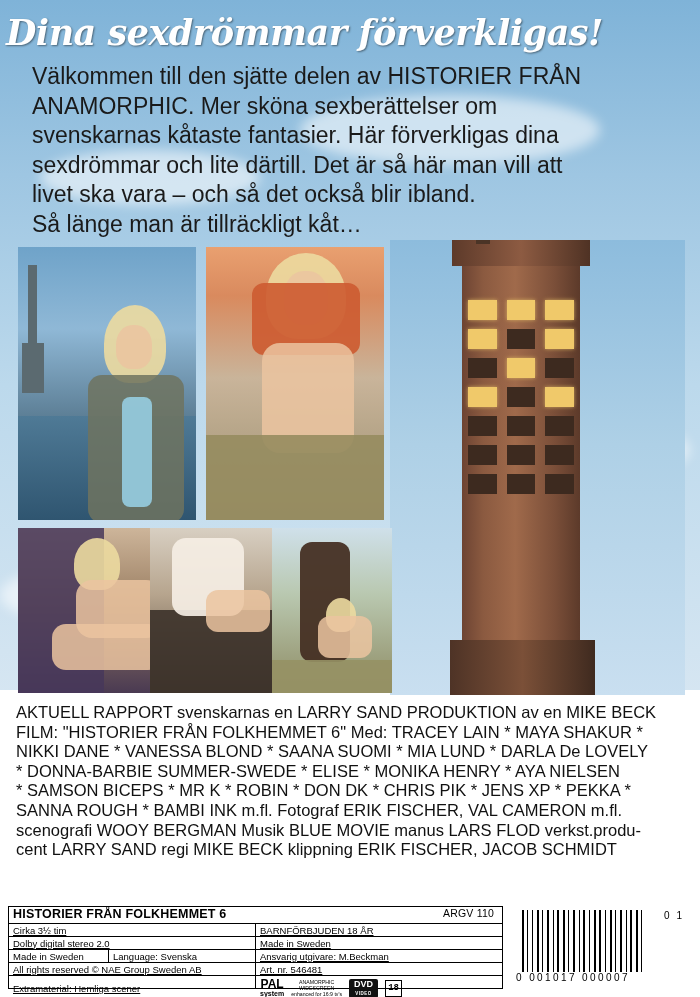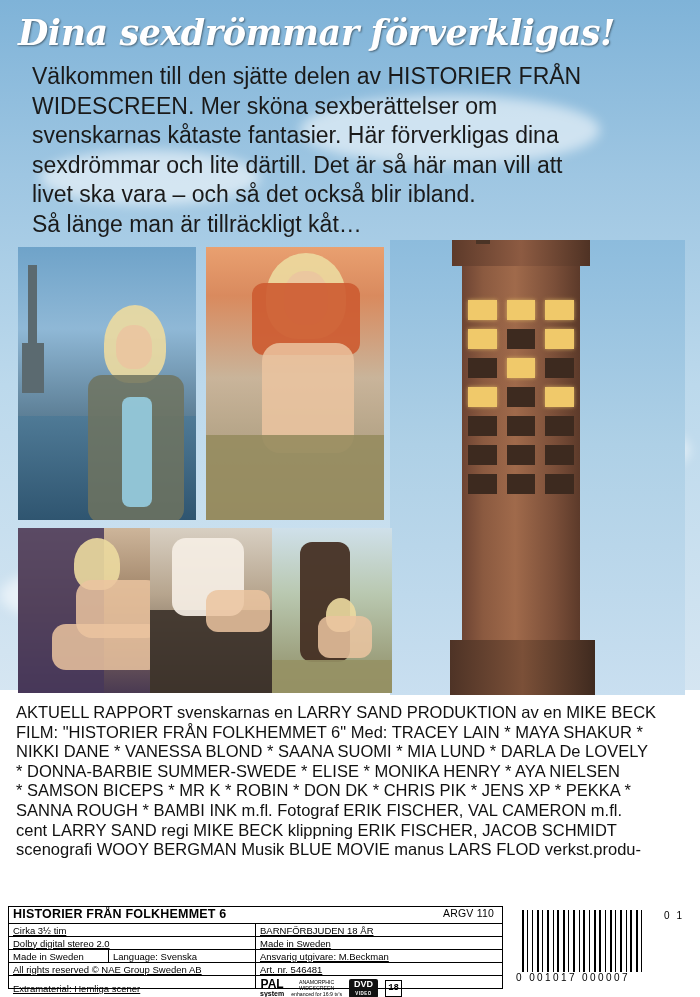--- a/index.html
+++ b/index.html
@@ -21,21 +21,21 @@
     background: linear-gradient(#7fb3d8 0%, #9ec6e2 25%, #bcd9ec 55%, #d6e6f2 100%);
   }
   .bg-lower {
     position: absolute; left: 0; top: 690px; width: 700px; height: 307px;
     background: #ffffff;
   }
 
   
   .headline {
     position: absolute;
-    left: 18px; top: 12px;
+    left: 6px; top: 12px;
     width: 670px;
     font-family: "DejaVu Serif", serif;
     font-style: italic;
     font-weight: bold;
     font-size: 35px;
     color: #ffffff;
     letter-spacing: -0.5px;
     text-shadow: 1px 1px 2px rgba(0,0,0,0.45);
     white-space: nowrap;
   }
@@ -267,21 +267,21 @@
   <div class="cloud" style="left:300px; top:95px;  width:300px; height:70px;"></div>
   <div class="cloud" style="left:480px; top:420px; width:210px; height:60px;"></div>
   <div class="cloud" style="left:0px;   top:560px; width:260px; height:70px;"></div>
 </div>
 <div class="bg-lower"></div>
 
 <div class="headline">Dina sexdrömmar förverkligas!</div>
 
 <div class="intro">
   <span>Välkommen till den sjätte delen av HISTORIER FRÅN</span>
-  <span>WIDESCREEN.  Mer sköna sexberättelser om</span>
+  <span>ANAMORPHIC.  Mer sköna sexberättelser om</span>
   <span>svenskarnas kåtaste fantasier. Här förverkligas dina</span>
   <span>sexdrömmar och lite därtill. Det är så här man vill att</span>
   <span>livet ska vara – och så det också blir ibland.</span>
   <span>Så länge man är tillräckligt kåt…</span>
 </div>
 
 <div class="tower-photo">
   <div class="tower-body"></div>
   <div class="tower-top"></div>
   <div class="tower-cap"></div>
@@ -349,22 +349,22 @@
   <div class="ph-dark" style="left:0px; top:132px; width:120px; height:33px; background:rgba(150,145,100,0.9); border-radius:0;"></div>
 </div>
 
 <div class="credits">
   <span>AKTUELL RAPPORT svenskarnas en LARRY SAND PRODUKTION av en MIKE BECK</span>
   <span>FILM: "HISTORIER FRÅN FOLKHEMMET 6" Med: TRACEY LAIN * MAYA SHAKUR *</span>
   <span>NIKKI DANE * VANESSA BLOND * SAANA SUOMI * MIA LUND * DARLA De LOVELY</span>
   <span>* DONNA-BARBIE SUMMER-SWEDE * ELISE * MONIKA HENRY * AYA NIELSEN</span>
   <span>* SAMSON BICEPS * MR K * ROBIN * DON DK * CHRIS PIK * JENS XP * PEKKA *</span>
   <span>SANNA ROUGH * BAMBI INK m.fl.  Fotograf ERIK FISCHER, VAL CAMERON m.fl.</span>
+  <span>scenografi WOOY BERGMAN  Musik BLUE MOVIE  manus LARS FLOD verkst.produ-</span>
   <span>cent LARRY SAND  regi MIKE BECK  klippning ERIK FISCHER, JACOB SCHMIDT</span>
-  <span>scenografi WOOY BERGMAN  Musik BLUE MOVIE  manus LARS FLOD verkst.produ-</span>
 </div>
 
 <div class="spec-panel">
   <div class="spec-title">
     <span>HISTORIER FRÅN FOLKHEMMET 6</span>
     <span class="art">ARGV 110</span>
   </div>
   <div class="spec-grid">
     <div class="spec-col-l">
       <div class="spec-row">Cirka 3½ tim</div>

